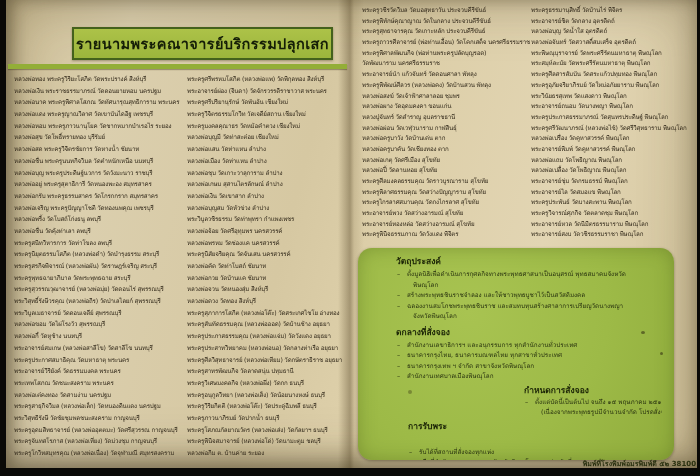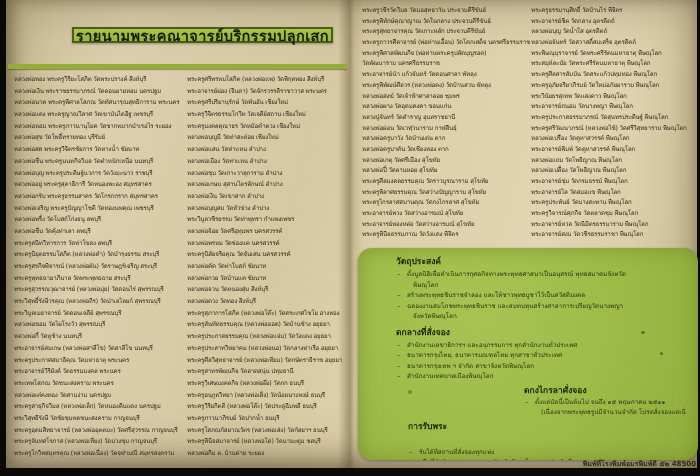--- a/index.html
+++ b/index.html
@@ -11,42 +11,42 @@
   .paper{
     position:absolute;left:6px;top:0;width:691px;height:468px;
     background:linear-gradient(104deg,#cfc098 0%,#dbcfae 16%,#d6c8a2 42%,#ddcfa9 54%,#e2d5b3 74%,#d3c49c 100%);
     box-shadow:inset 0 0 55px rgba(62,46,18,.34), inset 0 -10px 22px rgba(40,30,10,.28), inset 6px 0 14px rgba(40,30,10,.25);
   }
   .gutter{
     position:absolute;left:338px;top:0;width:26px;height:468px;
     background:linear-gradient(90deg,rgba(0,0,0,0) 0%,rgba(72,56,26,.38) 46%,rgba(95,75,38,.14) 62%,rgba(0,0,0,0) 100%);
   }
   .banner{
-    position:absolute;left:72px;top:27px;width:261px;height:16px;
+    position:absolute;left:72px;top:27px;width:261px;height:33px;
     background:linear-gradient(180deg,#acc248,#9cb53c);
     border:2px solid #44611c;box-sizing:border-box;
     display:flex;align-items:center;justify-content:center;
     font-size:14.5px;font-weight:bold;color:#151e07;letter-spacing:.4px;
     box-shadow:0 1px 2px rgba(40,30,10,.35);
     white-space:nowrap;
   }
   .rule{
     position:absolute;left:8px;top:64px;width:339px;height:5px;
     background:#93ae37;box-shadow:0 1px 1px rgba(60,50,20,.4);
   }
   .col{position:absolute;color:#32291a;}
   .n{font-size:6.2px;white-space:nowrap;overflow:hidden;letter-spacing:-.2px;}
   .tall .n{height:11.7px;line-height:11.7px;}
   .short .n{height:10.7px;line-height:10.7px;}
   #col1{left:14px;top:73px;width:172px;}
   #col2{left:187px;top:73px;width:161px;}
   #col3{left:362px;top:5px;width:168px;}
   #col4{left:531px;top:5px;width:166px;}
   .info-box{
-    position:absolute;left:358px;top:248px;width:340px;height:212px;
+    position:absolute;left:358px;top:248px;width:316px;height:212px;
     box-sizing:border-box;padding:8px 12px 4px 38px;
     background:radial-gradient(circle at 35% 30%,#a8c351 0%,#9dba47 55%,#90ac3c 100%);
     border-radius:14px;
     box-shadow:inset 0 0 18px rgba(70,90,20,.35), 0 1px 3px rgba(40,30,10,.4);
     color:#222b0b;overflow:hidden;
   }
   .sec-h{font-size:8.5px;line-height:11px;font-weight:bold;color:#1b2406;white-space:nowrap;}
   .b{position:relative;font-size:6.3px;line-height:10.5px;padding-left:11px;color:#28320f;white-space:nowrap;overflow:hidden;}
   .b::before{content:"–";position:absolute;left:1px;top:0;}
   .b.cont{padding-left:17px;}
@@ -209,28 +209,28 @@
         <div class="b cont">จังหวัดพิษณุโลก</div>
       </div>
       <div class="sec sec1">
         <div class="sec-h">ดกลางที่สั่งจอง</div>
         <div class="b">สำนักงานเลขาธิการฯ และอนุกรรมการ ทุกสำนักงานทั่วประเทศ</div>
         <div class="b">ธนาคารกรุงไทย, ธนาคารมณฑลไทย ทุกสาขาทั่วประเทศ</div>
         <div class="b">ธนาคารกรุงเทพ ฯ จำกัด สาขาจังหวัดพิษณุโลก</div>
         <div class="b">สำนักงานเทศบาลเมืองพิษณุโลก</div>
       </div>
       <div class="sec sec2">
-        <div class="sec-h">ดกงไกรลาศั่งจอง</div>
+        <div class="sec-h">กำหนดการสั่งจอง</div>
         <div class="b">ตั้งแต่บัดนี้เป็นต้นไป จนถึง ๑๕ พฤษภาคม ๒๕๑๑</div>
         <div class="b cont">(เนื่องจากพระพุทธรูปมีจำนวนจำกัด โปรดสั่งจองแต่เนิ่นๆ ฯ)</div>
       </div>
       <div class="sec sec3">
         <div class="sec-h">การรับพระ</div>
         <div class="b">รับได้ที่สถานที่สั่งจองทุกแห่ง</div>
         <div class="b">หรือที่สำนักงานพุทธสมาคมจังหวัดพิษณุโลก ระหว่างวันที่ ๒๒ - ๓๑ มกราคม ๒๕๑๒</div>
       </div>
     </div>
-  <div class="printer">พิมพ์ที่โรงพิมพ์อมรพิมพ์ดี ๕๒ 48500</div>
+  <div class="printer">พิมพ์ที่โรงพิมพ์อมรพิมพ์ดี ๕๒ 38100</div>
 </div>
 
 <div class="speck s1"></div>
 <div class="speck s2"></div>
 <div class="speck s3"></div>
 
 </body></html>

